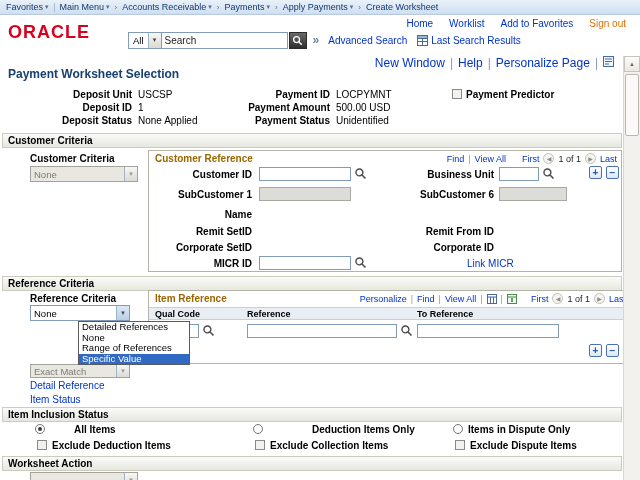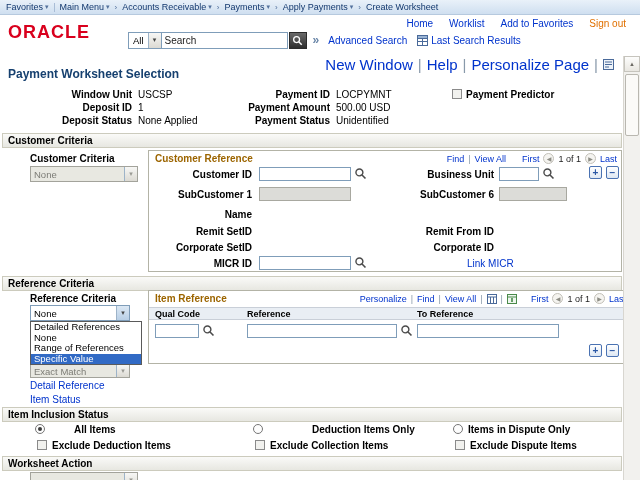--- a/index.html
+++ b/index.html
@@ -32,21 +32,21 @@
   .scopetext { padding:2px 4px 0 4px; font-size:9.5px; }
   .ddbtn { width:13px; background:linear-gradient(#f7f7f5,#dcdad3); border-left:1px solid #9db3c8;
     display:flex; align-items:center; justify-content:center; color:#444; font-size:7px; cursor:pointer; }
   .searchinput { width:126px; height:17px; border:1px solid #7f9db9; border-left:none; font:10px "Liberation Sans",sans-serif; padding:0 3px; color:#222; }
   .searchbtn { width:18px; height:17px; margin-left:1px; border:1px solid #2b2b2b;
     background:linear-gradient(#6a6a6a,#2e2e2e); display:flex; align-items:center; justify-content:center; cursor:pointer; }
   .dblchev { margin-left:6px; color:#6a86a8; font-weight:bold; font-size:12px; line-height:10px; }
   .advsearch { margin-left:9px; font-size:10px; }
   .resicon { margin-left:10px; margin-right:3px; cursor:pointer; display:inline-flex; }
 
-  .pagelinks { position:absolute; top:56px; right:26px; display:flex; gap:5px; align-items:center; font-size:15px; }
+  .pagelinks { position:absolute; top:56px; right:26px; display:flex; gap:5px; align-items:flex-start; font-size:12px; }
   .plsep { color:#8899aa; }
 
   .pagetitle { position:absolute; top:67px; left:8px; font-size:12px; font-weight:bold; color:#16406f; }
 
   
   .slabel { position:absolute; font-weight:bold; text-align:right; white-space:nowrap; }
   .sval { position:absolute; white-space:nowrap; }
 
   .chk { position:absolute; width:10px; height:10px; border:1px solid #8a8a8a; background:#f1f1ee; cursor:pointer; }
   .radio { position:absolute; width:10px; height:10px; border-radius:50%; border:1px solid #767676; background:#fdfdfd; cursor:pointer; }
@@ -79,21 +79,21 @@
   .navcircle { display:inline-flex; width:11px; height:11px; border-radius:50%; border:1px solid #c2c0b8;
     background:#f5f4f0; align-items:center; justify-content:center; cursor:pointer; }
   .navarrow { font-size:6px; color:#8d8d85; line-height:6px; }
   .pgtext { color:#222; }
 
   .colhdr { position:absolute; left:0; width:100%; height:13px; background:#e9eef4;
     border-top:1px solid #c9cfd8; border-bottom:1px solid #c9cfd8; font-size:9px; font-weight:bold; }
   .colhdr span { position:absolute; top:1px; }
 
   
-  .ddlist { position:absolute; background:#fff; border:1px solid #5a5a5a; z-index:9; font-size:9.5px; }
+  .ddlist { position:absolute; background:#fff; border:1px solid #5a5a5a; z-index:9; font-size:9.5px;margin-left:48px; }
   .ddopt { padding:0 3px; height:10.5px; line-height:10.5px; white-space:nowrap; cursor:pointer; }
   .ddopt.hl { background:#316ac5; color:#fff; }
 
   
   .sbar { position:absolute; left:623px; top:56px; width:17px; height:424px; background:#f2f1ee; border-left:1px solid #d8d6d0; }
   .sbtn { position:absolute; left:0; top:0; width:16px; height:16px; border:1px solid #c6c4bd;
     background:linear-gradient(#fdfdfc,#e9e7e1); display:flex; align-items:center; justify-content:center;
     font-size:6px; color:#6b6963; cursor:pointer; }
   .sthumb { position:absolute; left:1px; top:18px; width:14px; height:62px; background:#fbfaf8;
     border:1px solid #b9b7b0; border-radius:2px; cursor:grab; }
@@ -178,21 +178,21 @@
         <rect x="0.5" y="0.5" width="10" height="10" fill="#eef3f9" stroke="#4a6a9a"></rect>
         <line x1="2" y1="3" x2="9" y2="3" stroke="#4a6a9a"></line>
         <line x1="2" y1="5.5" x2="9" y2="5.5" stroke="#4a6a9a"></line>
         <line x1="2" y1="8" x2="6" y2="8" stroke="#4a6a9a"></line>
       </svg>
   </span>
 </div>
 
 <div class="pagetitle">Payment Worksheet Selection</div>
 
-<span class="slabel" style="left:40px; top:89px; width:92px;">Window Unit</span>
+<span class="slabel" style="left:40px; top:89px; width:92px;">Deposit Unit</span>
 <span class="sval" style="left:138px; top:89px;">USCSP</span>
 <span class="slabel" style="left:40px; top:102px; width:92px;">Deposit ID</span>
 <span class="sval" style="left:138px; top:102px;">1</span>
 <span class="slabel" style="left:40px; top:115px; width:92px;">Deposit Status</span>
 <span class="sval" style="left:138px; top:115px;">None Applied</span>
 
 <span class="slabel" style="left:235px; top:89px; width:95px;">Payment ID</span>
 <span class="sval" style="left:336px; top:89px;">LOCPYMNT</span>
 <span class="slabel" style="left:235px; top:102px; width:95px;">Payment Amount</span>
 <span class="sval" style="left:336px; top:102px;">500.00 USD</span>

